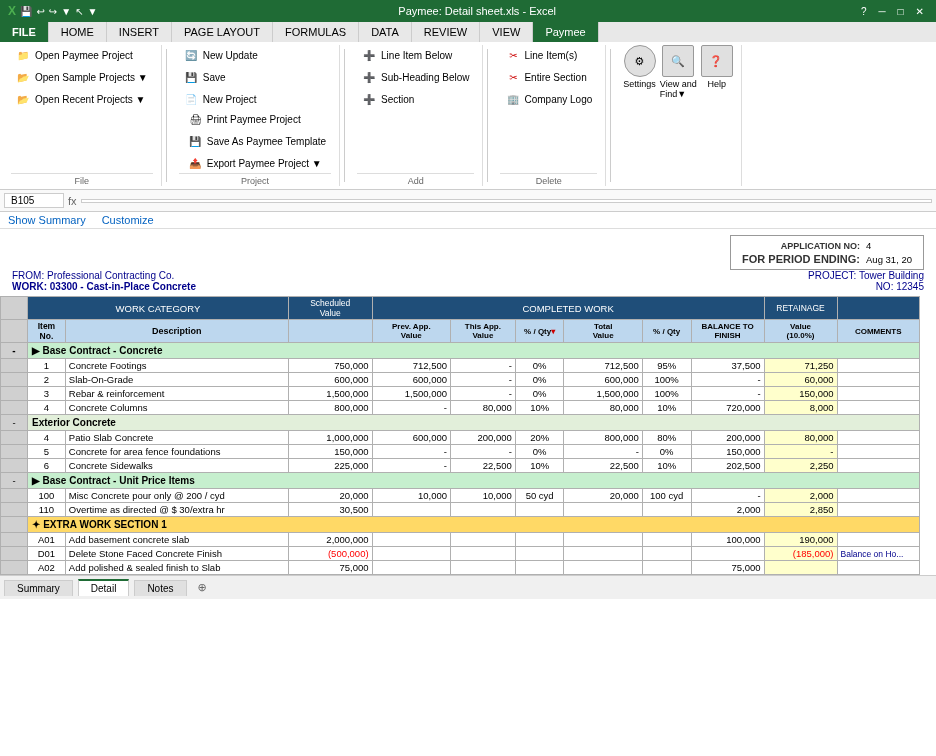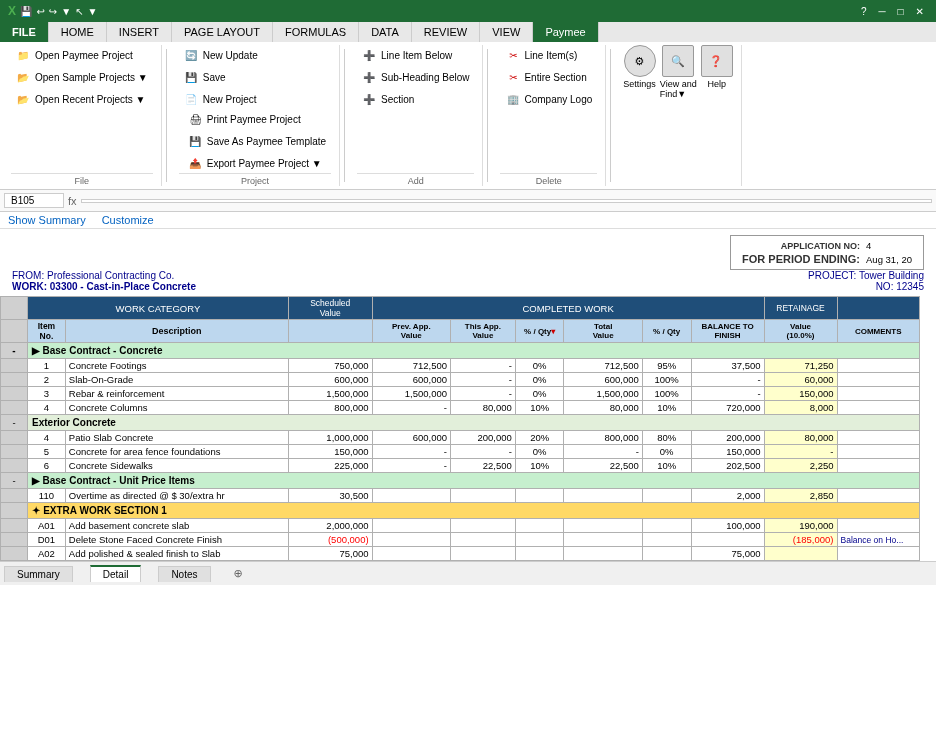--- a/index.html
+++ b/index.html
@@ -60,20 +60,21 @@
 <div class="title-bar">
   <div style="display:flex;gap:4px;align-items:center;">
     <span style="color:#4caf50;font-weight:bold;font-size:12px;">X</span>
     <span style="font-size:10px;">💾</span>
     <span style="font-size:10px;">↩</span>
     <span style="font-size:10px;">↪</span>
     <span style="font-size:10px;">▼</span>
     <span style="font-size:10px;">↖</span>
     <span style="font-size:10px;">▼</span>
   </div>
+  <div class="title-bar-center">Paymee: Detail sheet.xls - Excel</div>
   <div class="title-bar-icons">
     <span class="title-btn">?</span>
     <span class="title-btn">─</span>
     <span class="title-btn">□</span>
     <span class="title-btn">✕</span>
   </div>
 </div>
 
 <div class="ribbon-tabs">
   <div class="ribbon-tab file">FILE</div>
@@ -393,20 +394,34 @@
             <td class="num" style="background:#ffffcc;">2,250</td>
             <td></td>
           </tr>
 
           <tr>
             <td style="background:#d0d0d0;text-align:center;">-</td>
             <td colspan="11" style="background:#c6efce;font-weight:bold;font-size:10px;padding:2px 4px;">▶ Base Contract - Unit Price Items</td>
           </tr>
           <tr>
             <td style="background:#d0d0d0;"></td>
+            <td class="center">100</td>
+            <td>Misc Concrete pour only @ 200 / cyd</td>
+            <td class="num">20,000</td>
+            <td class="num">10,000</td>
+            <td class="num">10,000</td>
+            <td class="center">50 cyd</td>
+            <td class="num">20,000</td>
+            <td class="center">100 cyd</td>
+            <td class="num">-</td>
+            <td class="num" style="background:#ffffcc;">2,000</td>
+            <td></td>
+          </tr>
+          <tr>
+            <td style="background:#d0d0d0;"></td>
             <td class="center">110</td>
             <td>Overtime as directed @ $ 30/extra hr</td>
             <td class="num">30,500</td>
             <td class="num"></td>
             <td class="num"></td>
             <td class="center"></td>
             <td class="num"></td>
             <td class="center"></td>
             <td class="num">2,000</td>
             <td class="num" style="background:#ffffcc;">2,850</td>
@@ -467,19 +482,19 @@
       <div class="modal-title">
         <span>Item Unit Price Setup</span>
         <span class="modal-close">✕</span>
       </div>
 
     </div>
   </div>
 </div>
 
 <div class="bottom-tabs">
-  <div style="display:flex;gap:15px;align-items:flex-end;">
+  <div style="display:flex;gap:3px;align-items:flex-end;">
     <div class="sheet-tab">Summary</div>
     <div class="sheet-tab active">Detail</div>
     <div class="sheet-tab">Notes</div>
     <div class="add-sheet">⊕</div>
   </div>
 </div>
 
 </body></html>

